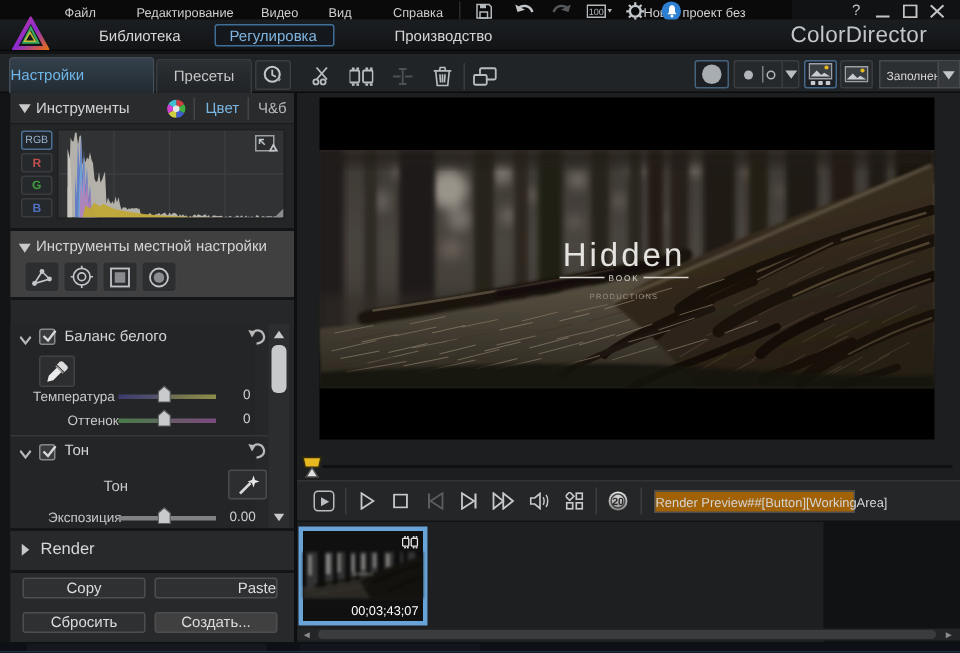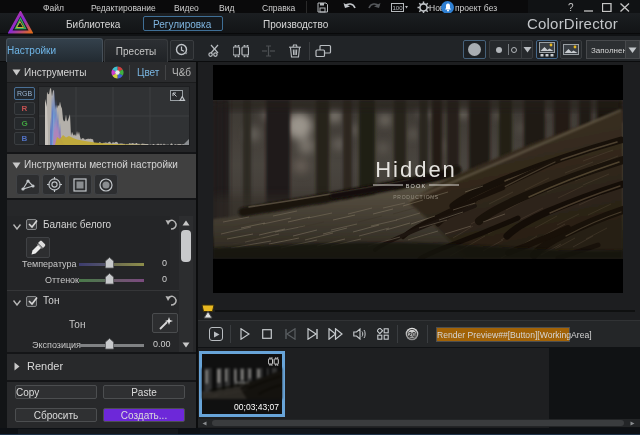--- a/index.html
+++ b/index.html
@@ -360,24 +360,24 @@
 
   <div class="abs" style="left:0;top:292px;width:189px;height:26px;background:#28292b">
     <svg class="abs" style="left:7px;top:8px" width="6" height="9" viewBox="0 0 6 9">
         <path d="M0.5 0.5 L5.5 4.5 L0.5 8.5 Z" fill="#c8c8c8"></path>
       </svg>
     <span class="abs" style="left:20px;top:6px;font-size:11px;color:#d8d8d8">Render</span>
   </div>
   <div class="abs" style="left:0;top:318px;width:189px;height:2px;background:#141517"></div>
 
   <div class="abs" style="left:0;top:320px;width:189px;height:46px;background:#28292b">
-    <div class="abs" style="left:8px;top:3px;width:82px;height:14px;background:#2f3032;border:1px solid #4c4e50;border-radius:2px;text-align:left;font-size:10px;color:#dcdcdc;line-height:13px">Copy</div>
-    <div class="abs" style="left:96px;top:3px;width:82px;height:14px;background:#2f3032;border:1px solid #4c4e50;border-radius:2px;text-align:center;font-size:10px;color:#dcdcdc;line-height:13px">Paste</div>
+    <div class="abs" style="left:8px;top:3px;width:82px;height:14px;background:#2f3032;border:1px solid #4c4e50;border-radius:2px;text-align:center;font-size:10px;color:#dcdcdc;line-height:13px">Copy</div>
+    <div class="abs" style="left:96px;top:3px;width:82px;height:14px;background:#2f3032;border:1px solid #4c4e50;border-radius:2px;text-align:right;font-size:10px;color:#dcdcdc;line-height:13px">Paste</div>
     <div class="abs" style="left:8px;top:26px;width:82px;height:14px;background:#2f3032;border:1px solid #4c4e50;border-radius:2px;text-align:center;font-size:10px;color:#dcdcdc;line-height:13px">Сбросить</div>
-    <div class="abs" style="left:96px;top:26px;width:82px;height:14px;background:#6d28d9;border:1px solid #4c4e50;border-radius:2px;text-align:center;font-size:10px;color:#dcdcdc;line-height:13px">Создать...</div>
+    <div class="abs" style="left:96px;top:26px;width:82px;height:14px;background:#404040;border:1px solid #4c4e50;border-radius:2px;text-align:center;font-size:10px;color:#dcdcdc;line-height:13px">Создать...</div>
   </div>
 </div>
 
 <div class="abs" style="left:198px;top:62px;width:442px;height:258px;background:#1d1e20">
 
   <div class="abs" style="left:15px;top:3px;width:410px;height:228px;background:#000">
 
     <svg class="abs" style="left:0;top:35px" width="410" height="159" viewBox="0 0 410 159">
       <defs>
         <linearGradient id="sky" x1="0" y1="0" x2="0" y2="1">

